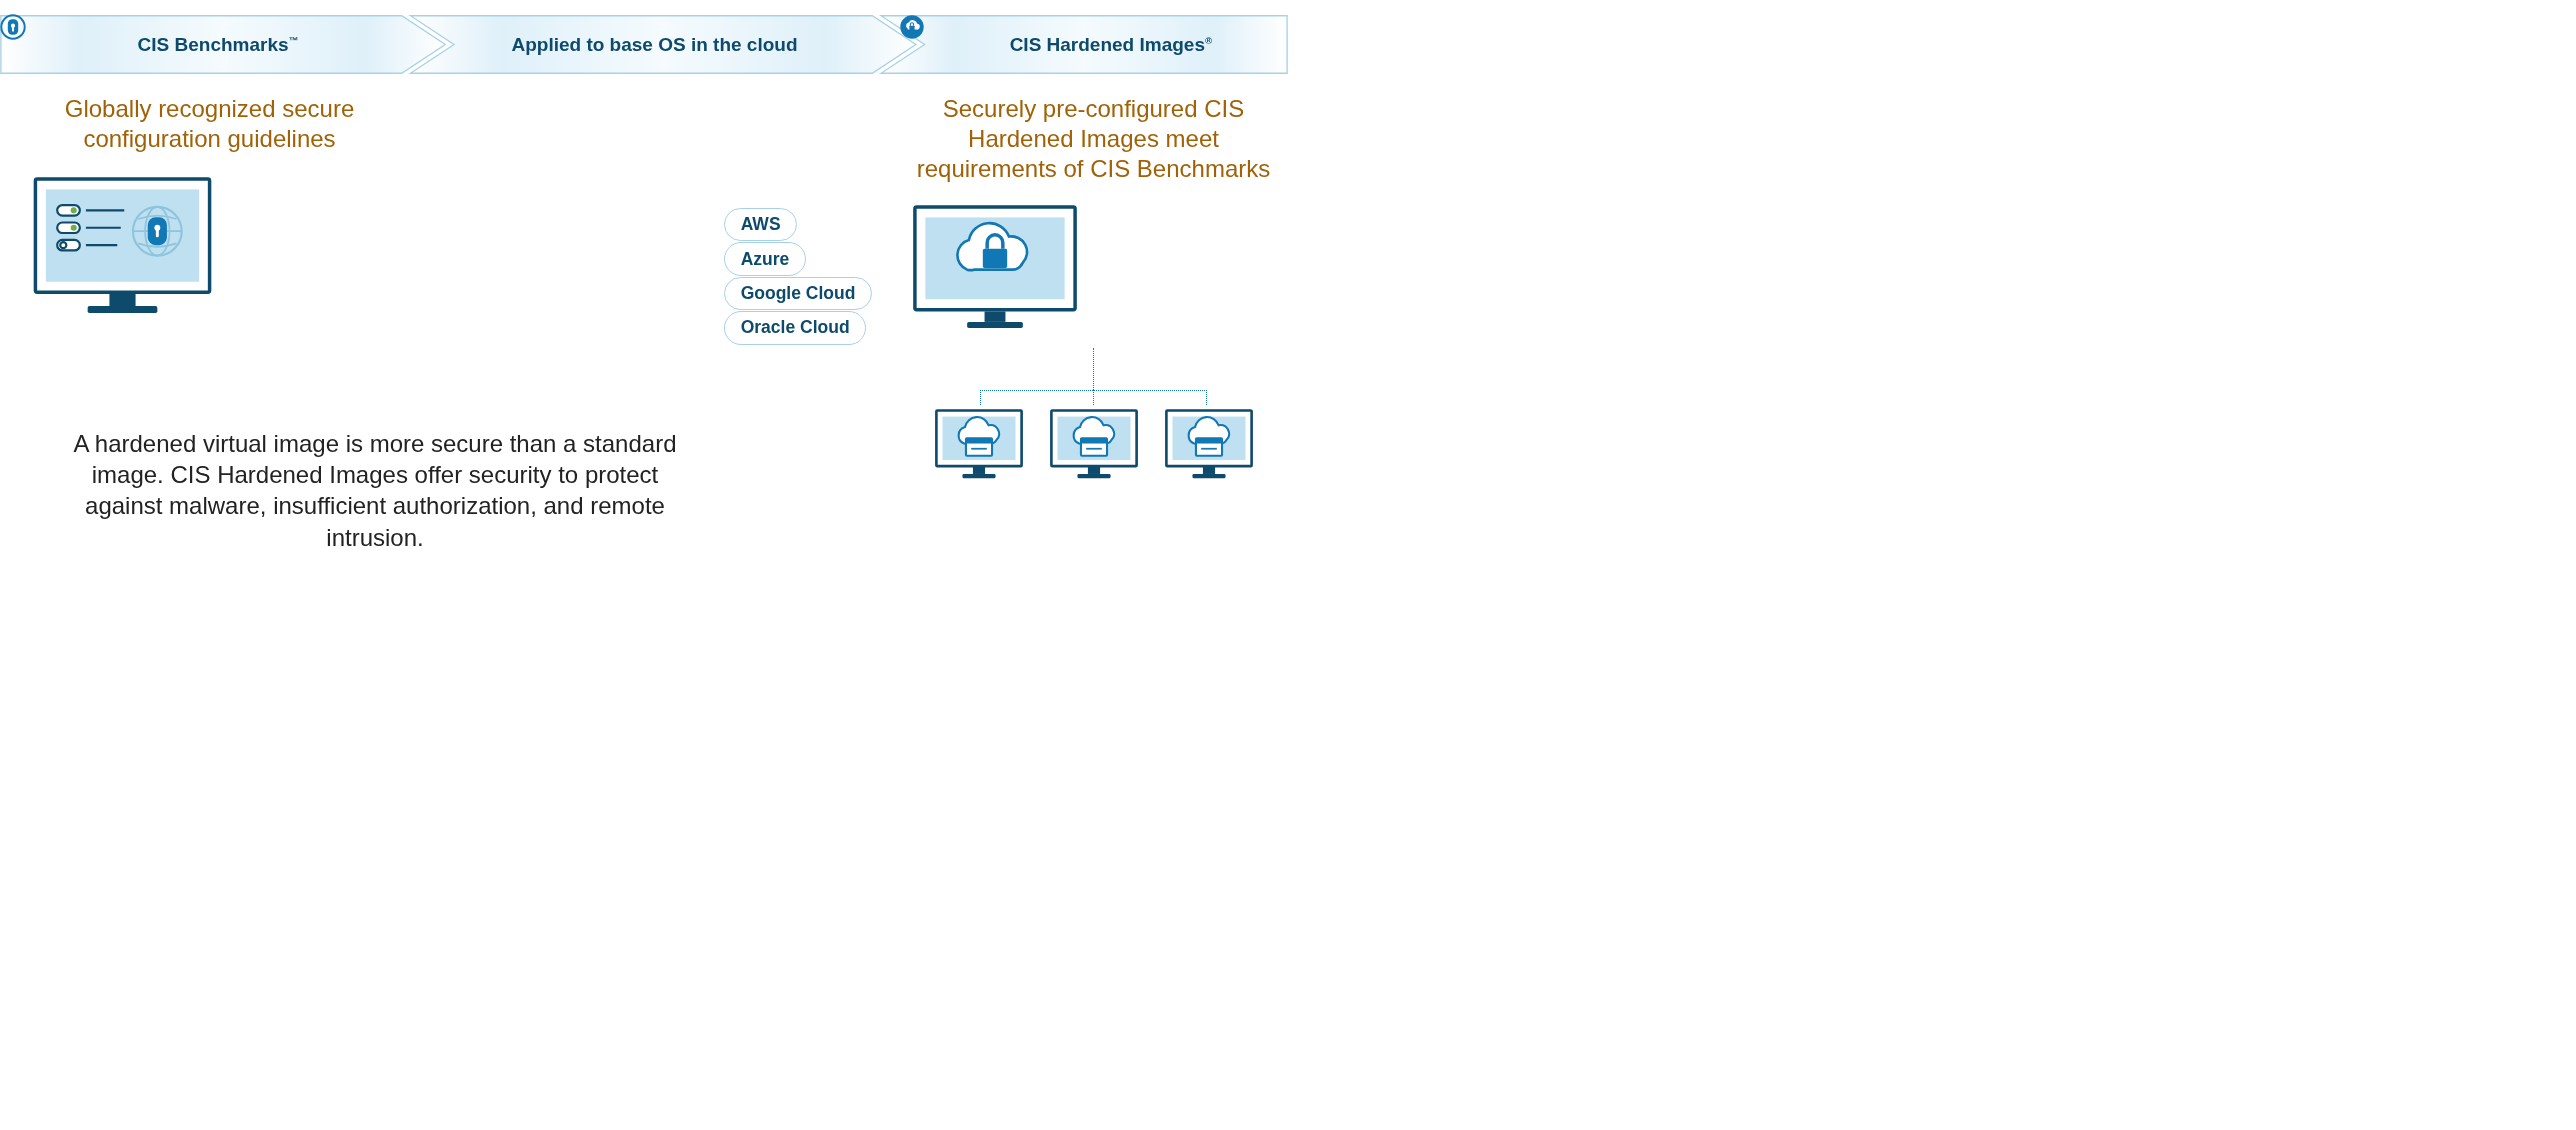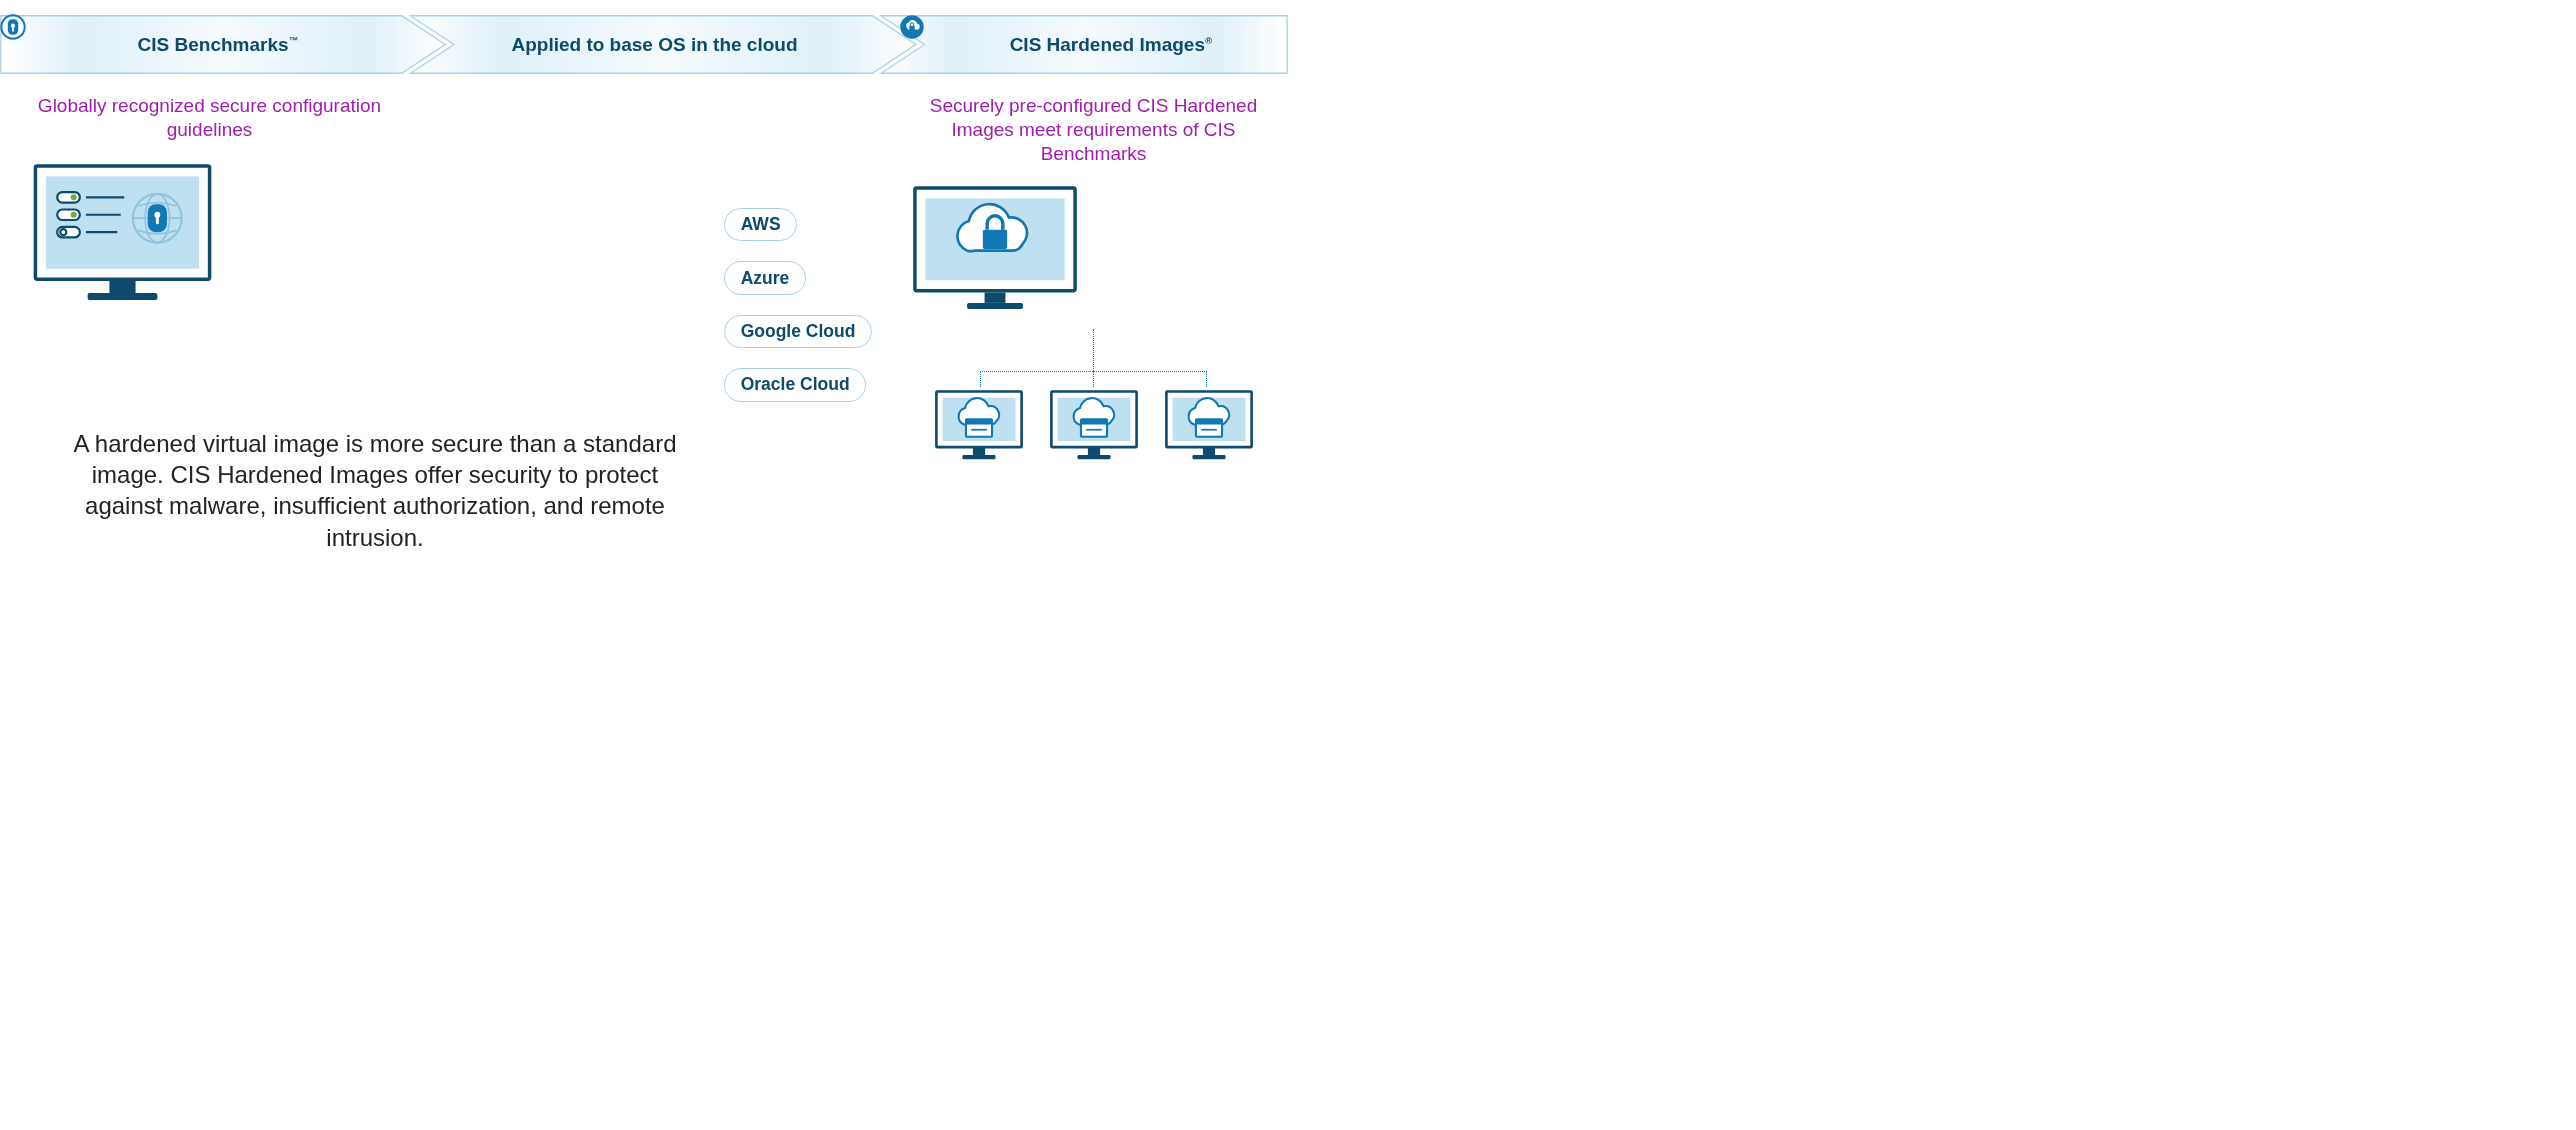--- a/index.html
+++ b/index.html
@@ -48,23 +48,23 @@
   .col {
     position: absolute;
     top: 87px;
     text-align: center;
   }
   .col1 { left: 17.5px;  width: 384px; }
   .col2 { left: 410px; width: 489px; }
   .col3 { left: 899px; width: 389px; }
 
   .desc {
-    font-size: 19px;
+    font-size: 24px;
     line-height: 1.25;
-    color: #a21caf;
+    color: #a16207;
     margin: 7px auto 15.7px;
   }
 
   
   .bottom-text {
     position: absolute;
     left: 52px;
     width: 646px;
     top: 428px;
     font-size: 24px;
@@ -78,21 +78,21 @@
   .monitor-wrap svg { display: block; }
 
   
   .providers {
     position: absolute;
     top: 208px;
     left: 724px;
     width: 166px;
     display: flex;
     flex-direction: column;
-    gap: 20px;
+    gap: 1px;
   }
   .provider-pill {
     border: 1.7px solid #a7d1e8;
     border-radius: 19px;
     background: #fff;
     padding: 5.2px 15.7px;
     font-weight: 700;
     font-size: 17.5px;
     color: #0d4a6b;
     text-align: left;

